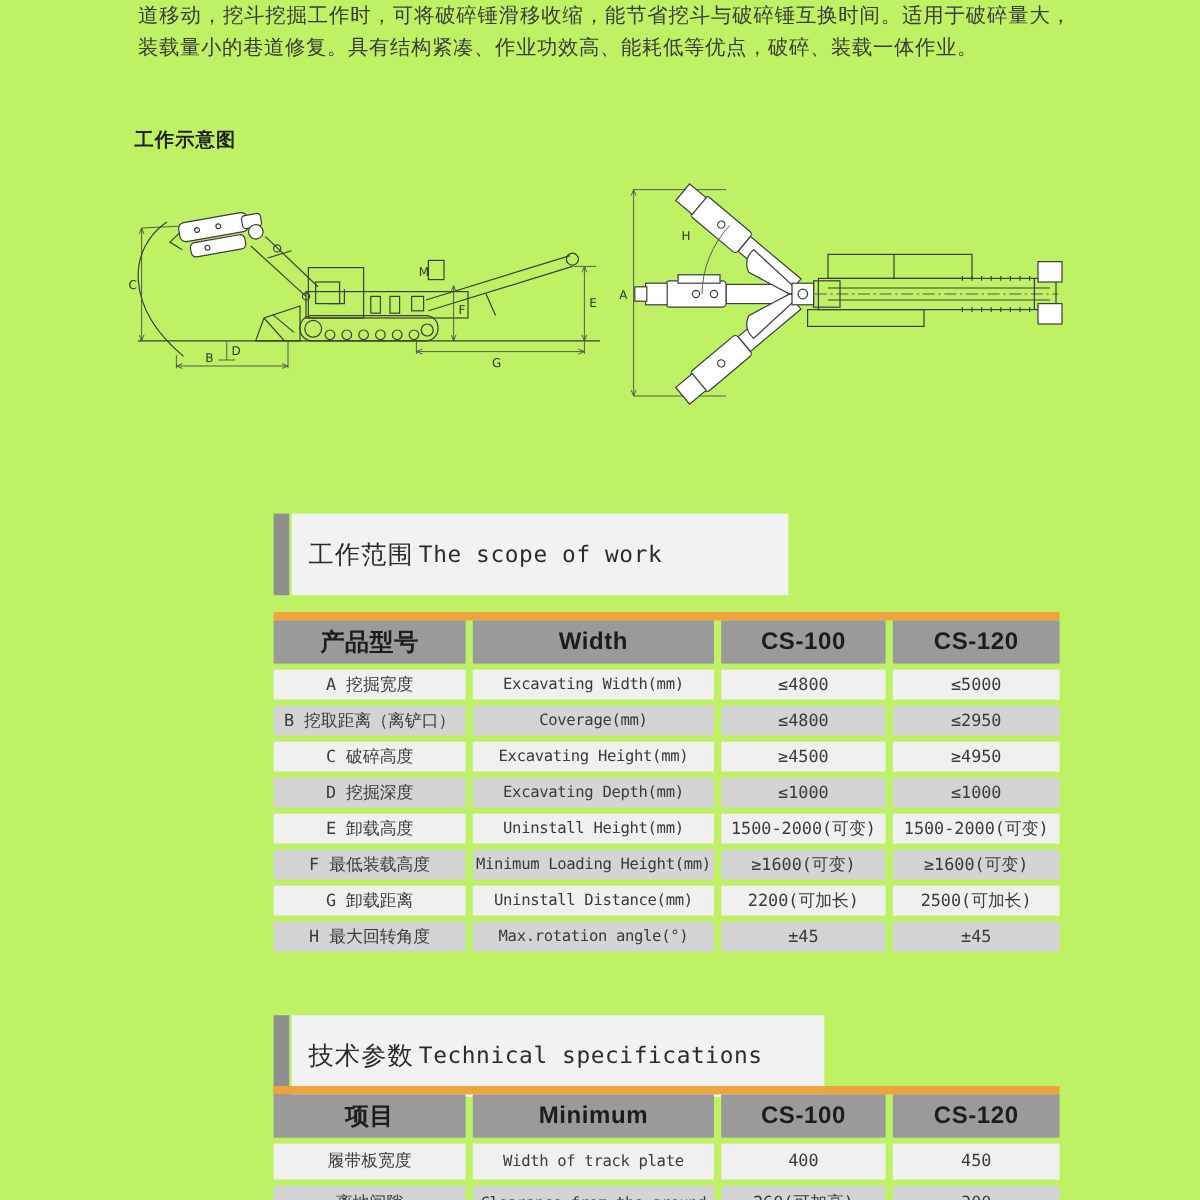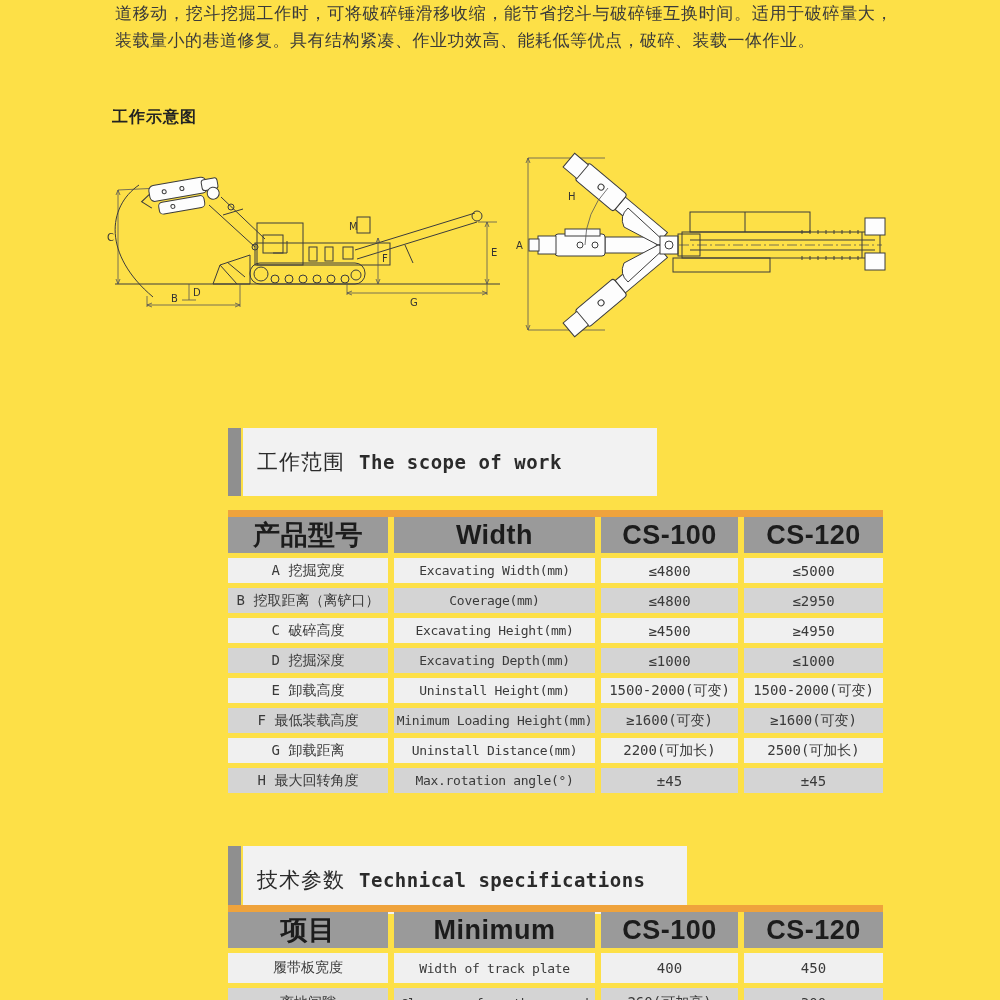--- a/index.html
+++ b/index.html
@@ -1,21 +1,21 @@
 <!DOCTYPE html>
 <html><head>
 <meta charset="utf-8">
 <style>
   html,body{margin:0;padding:0;}
   body{background:#f6f6f6;}
   .page{
     position:relative;
     width:1000px;height:1000px;
     margin:0 auto;
-    background:#fde047;
+    background:#bef264;
     overflow:hidden;
     font-family:"DejaVu Sans Mono","Liberation Sans",sans-serif;
     color:#2e2e2e;
   }
   
   .intro{
     position:absolute;left:115px;top:0;width:778px;
     font-size:17px;line-height:27px;color:#3a3a3a;
     text-align:justify;letter-spacing:.5px;
   }
@@ -32,34 +32,34 @@
   .dim{stroke:#555;stroke-width:.8;fill:none;}
   .lbl{font-family:"DejaVu Sans","Liberation Sans",sans-serif;font-size:10px;fill:#333;}
   
   .sec{position:absolute;left:228px;display:flex;align-items:stretch;}
   .sec-bar{width:13px;background:#8f8f8f;margin-right:2px;}
   .sec-bg{
     width:400px;background:#f2f2f2;display:flex;align-items:center;
     padding-left:14px;height:68px;
   }
   .sec-cn{font-size:21px;font-weight:normal;color:#2b2b2b;letter-spacing:1px;}
-  .sec-en{font-size:19px;font-weight:bold;color:#2b2b2b;margin-left:14px;letter-spacing:.5px;}
+  .sec-en{font-size:19px;font-weight:normal;color:#2b2b2b;margin-left:4px;letter-spacing:.5px;}
   
   .tbl{position:absolute;left:228px;width:655px;}
   .accent{height:7px;background:#efa33c;}
   .grid{
     display:grid;
     grid-template-columns:160px 201px 137px 139px;
     column-gap:6px;row-gap:5px;
     margin-top:0;background:transparent;
   }
   .th{
     background:#9a9a9a;color:#1c1c1c;font-weight:bold;
     display:flex;align-items:center;justify-content:center;
-    height:36px;font-size:27px;letter-spacing:.5px;
+    height:36px;font-size:20px;letter-spacing:.5px;
     font-family:"Liberation Sans","DejaVu Sans",sans-serif;
   }
   .td{
     display:flex;align-items:center;justify-content:center;
     height:25px;font-size:14px;color:#3a3a3a;
   }
   .tbl2 .td{height:30px;}
   .td.eng{font-size:13px;letter-spacing:-.3px;}
   .light{background:#f0f0f0;}
   .dark{background:#d4d4d4;}

